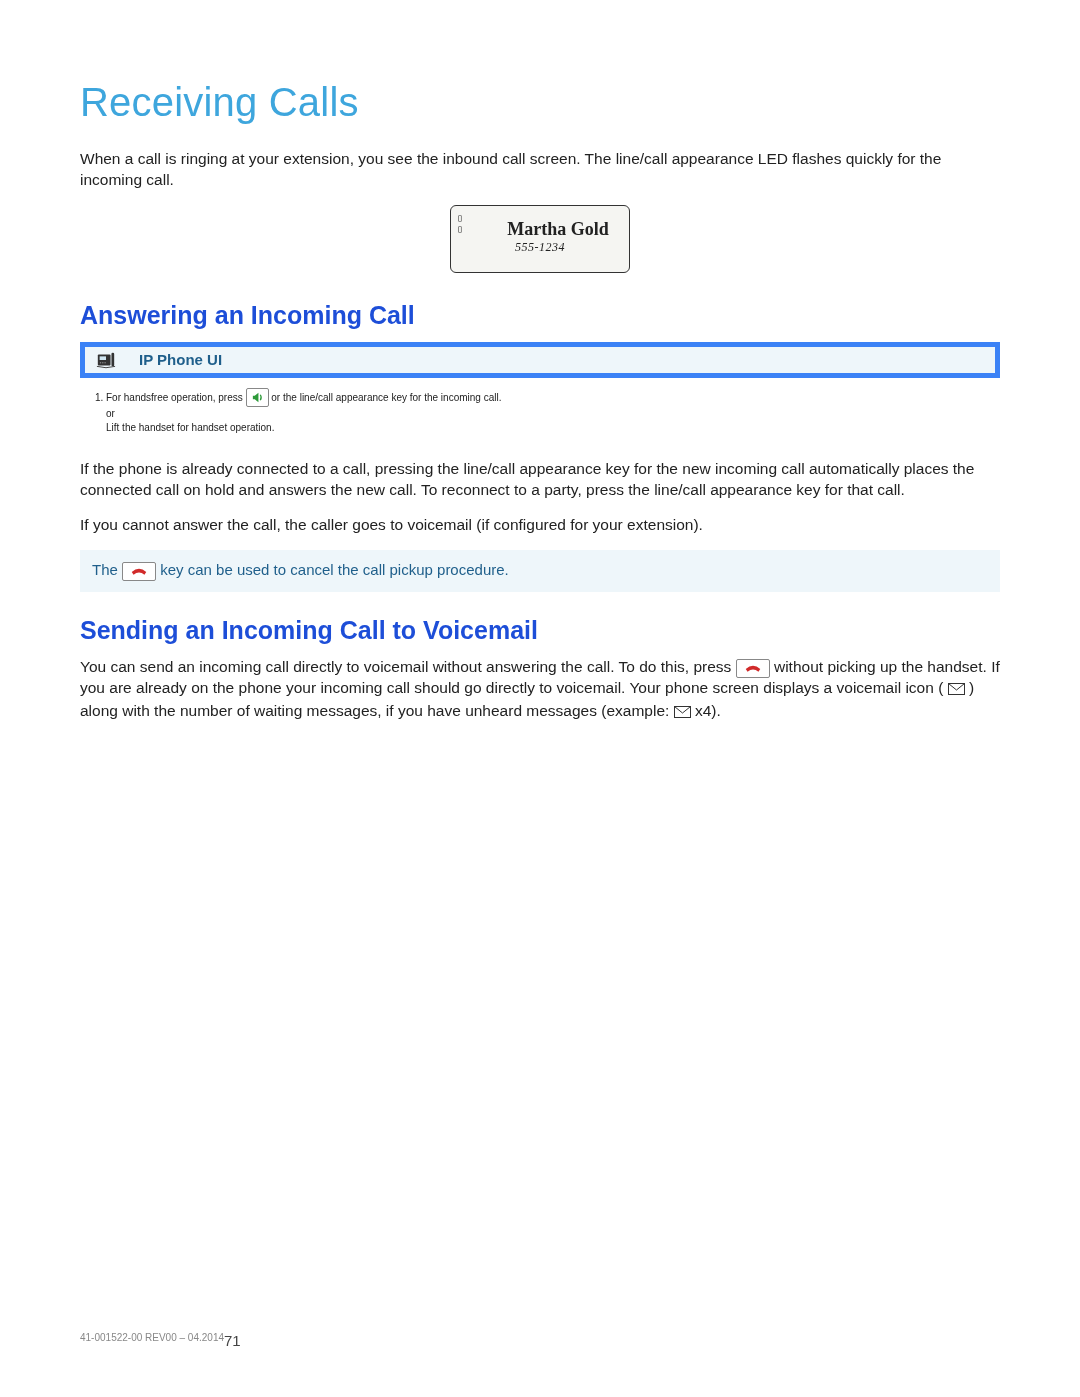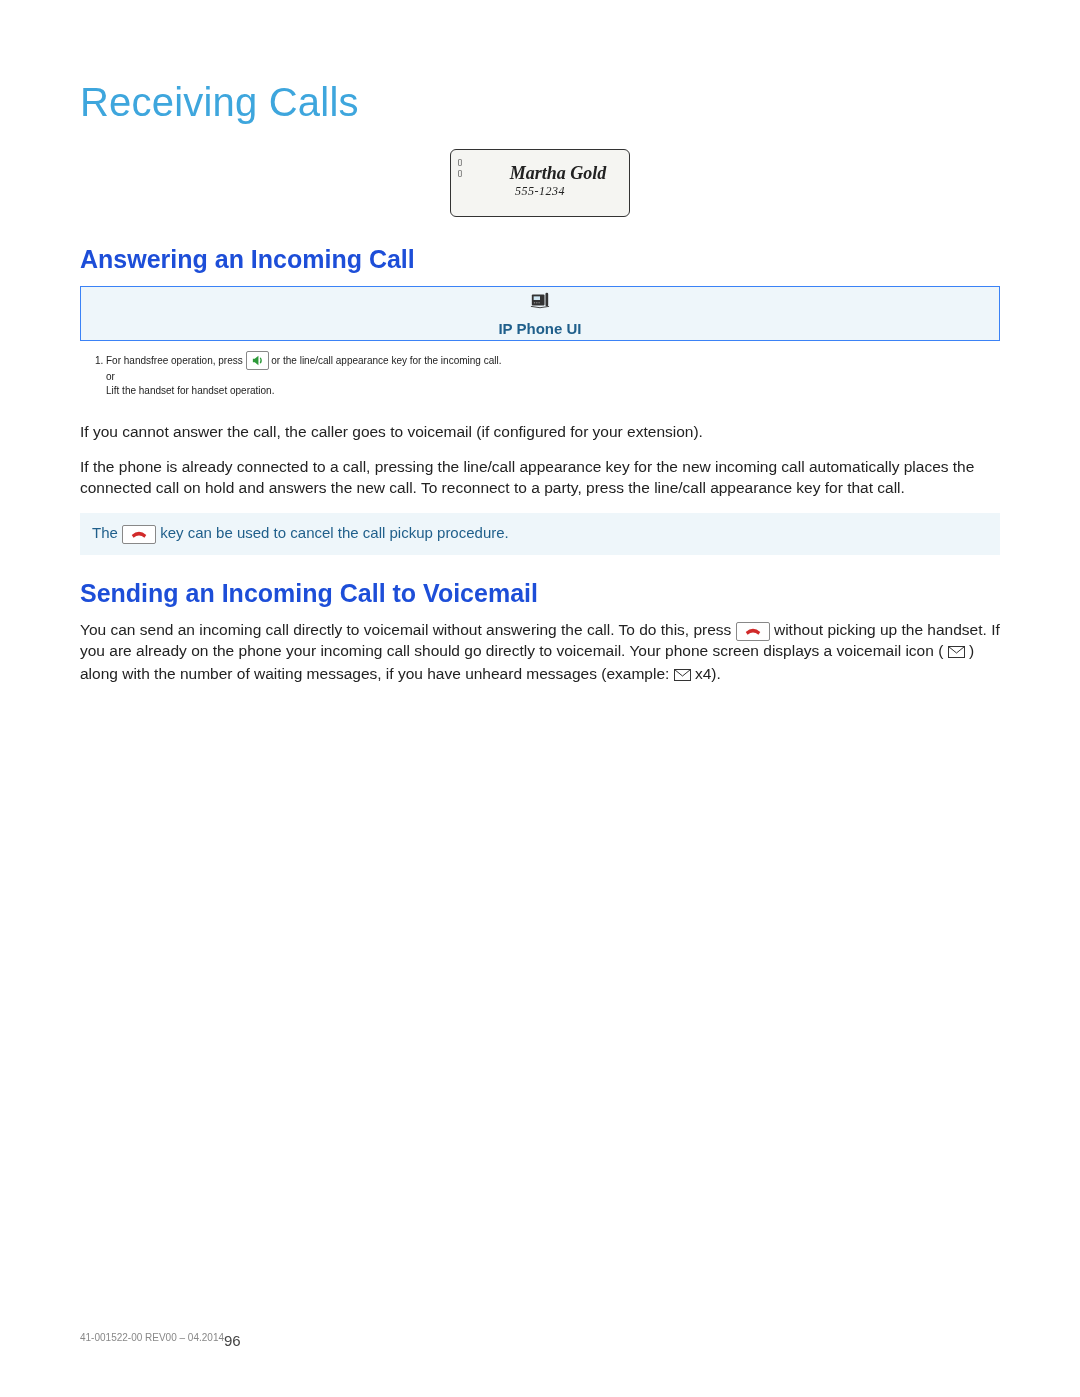--- a/index.html
+++ b/index.html
@@ -41,21 +41,20 @@
     background: #f5f5f2;
     position: relative;
     display: flex;
     flex-direction: column;
     align-items: center;
     justify-content: center;
   }
   .lcd .caller {
     font-family: Georgia, "Times New Roman", serif;
     font-weight: 700;
-    font-style: italic;
     font-size: 18px;
     margin-top: -4px;
     margin-left: 36px;
   }
   .lcd .number {
     font-family: Georgia, "Times New Roman", serif;
     font-style: italic;
     font-size: 12px;
     letter-spacing: 0.5px;
   }
@@ -68,28 +67,27 @@
     line-height: 11px;
     color: #333;
   }
   .h2 {
     font-size: 25px;
     color: #1d4ed8;
     font-weight: 700;
     margin: 18px 0 12px 0;
   }
   .ui-banner {
-    border: 1px solid #3b82f6;
+    border: 5px solid #3b82f6;
     background: #eef6fa;
     display: flex;
     align-items: center;
-    gap: 10px;
+    gap: 22px;
     padding: 3px 10px;
     margin-bottom: 10px;
-    flex-direction: column;
   }
   .ui-banner .banner-text {
     color: #1f5f8b;
     font-weight: 700;
     font-size: 15px;
   }
   .phone-pic {
     width: 22px;
     height: 20px;
   }
@@ -143,20 +141,21 @@
   }
   .footer .pnum { font-size: 15px; color: #444; }
 </style>
 </head>
 <body>
 
 <div class="page">
 
   <h1 class="h1">Receiving Calls</h1>
 
+  <p class="body-text">When a call is ringing at your extension, you see the inbound call screen. The line/call appearance LED flashes quickly for the incoming call.</p>
 
   <div class="lcd-wrap">
     <div class="lcd">
       <div class="glyphs">▯<br>▯</div>
       <div class="caller">Martha Gold</div>
       <div class="number">555-1234</div>
     </div>
   </div>
 
   <h2 class="h2">Answering an Incoming Call</h2>
@@ -182,22 +181,22 @@
           <path d="M2 5 H4 L8 2 V12 L4 9 H2 Z" fill="#2e9a3a"></path>
           <path d="M10 4 Q12 7 10 10" stroke="#2e9a3a" stroke-width="1.3" fill="none"></path>
         </svg>
       </span>
       <span>or the line/call appearance key for the incoming call.</span><br>
       <span>or</span><br>
       <span>Lift the handset for handset operation.</span>
     </li>
   </ol>
 
+  <p class="body-text">If the phone is already connected to a call, pressing the line/call appearance key for the new incoming call automatically places the connected call on hold and answers the new call. To reconnect to a party, press the line/call appearance key for that call.</p>
   <p class="body-text">If you cannot answer the call, the caller goes to voicemail (if configured for your extension).</p>
-  <p class="body-text">If the phone is already connected to a call, pressing the line/call appearance key for the new incoming call automatically places the connected call on hold and answers the new call. To reconnect to a party, press the line/call appearance key for that call.</p>
 
   <div class="note-box">
     <div class="note-body">
       <span>The</span>
       <span class="inline-keybox wide">
         <svg width="20" height="12" viewBox="0 0 22 12">
           <path d="M3 6 Q11 -1 19 6 L17 9 Q11 4 5 9 Z" fill="#d12a2a"></path>
         </svg>
       </span>
       <span>key can be used to cancel the call pickup procedure.</span>
@@ -224,16 +223,16 @@
     <span class="envelope">
       <svg width="17" height="12" viewBox="0 0 17 12">
         <rect x="0.5" y="0.5" width="16" height="11" fill="none" stroke="#333" stroke-width="1"></rect>
         <path d="M0.5 0.5 L8.5 7 L16.5 0.5" fill="none" stroke="#333" stroke-width="1"></path>
       </svg>
     </span><span> x4).</span>
   </p>
 
   <div class="footer">
     <span>41-001522-00 REV00 – 04.2014</span>
-    <span class="pnum">96</span>
+    <span class="pnum">71</span>
   </div>
 
 </div>
 
 </body></html>

